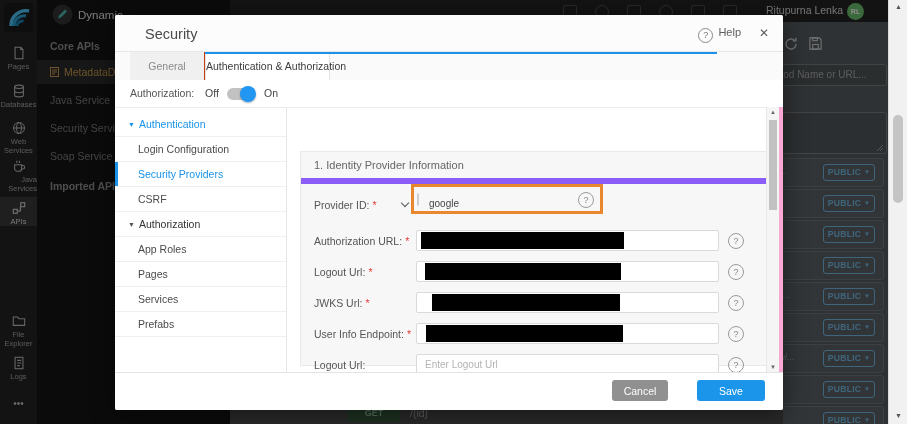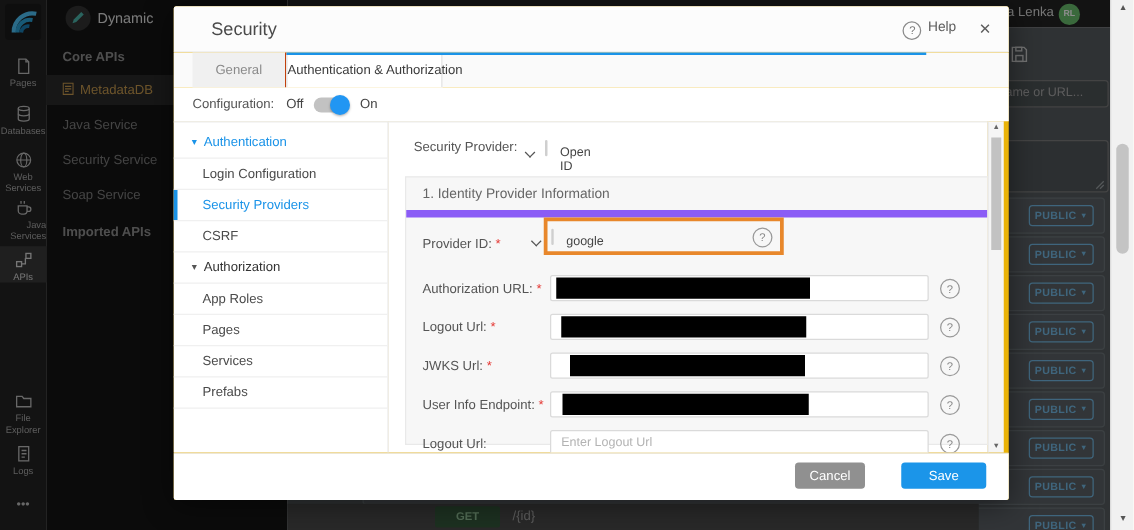--- a/index.html
+++ b/index.html
@@ -40,22 +40,22 @@
   .getbar{left:230px;top:403px;width:553px;height:21px;background:#4b4b4b;}
   .getbadge{position:absolute;left:118px;top:2px;width:52px;height:17px;background:#345c3c;border-radius:2px;
             color:#9fd3a5;font-size:9px;font-weight:bold;text-align:center;line-height:17px;opacity:.9;}
   .getpath{position:absolute;left:180px;top:4px;color:#a9a9a9;font-size:10.5px;}
   .overlay{left:0;top:0;width:888px;height:424px;background:rgba(0,0,0,.45);}
   .pagebar{left:888px;top:0;width:19px;height:424px;background:#f1f1f1;border-left:1px solid #dcdcdc;box-sizing:border-box;}
   .pagebar .arr{position:absolute;left:0;width:19px;text-align:center;font-size:7px;color:#555;}
   .pagebar .thumb{position:absolute;left:4px;top:115px;width:10px;height:88px;background:#c4c4c4;border-radius:5px;}
 
   
-  .modal{left:115px;top:5px;width:668px;height:395px;background:#eab308;border-radius:2px;
-         box-shadow:0 4px 24px rgba(0,0,0,.45);color:#444;margin-left:24px;}
+  .modal{left:115px;top:15px;width:668px;height:395px;background:#f9a8d4;border-radius:2px;
+         box-shadow:0 4px 24px rgba(0,0,0,.45);color:#444;}
   .m-head{position:absolute;left:0;top:0;width:668px;height:37px;background:#fcfcfc;
           border-bottom:1px solid #e6e6e6;box-sizing:border-box;border-radius:2px 2px 0 0;}
   .m-title{position:absolute;left:30px;top:11px;font-size:14.5px;color:#4a4a4a;}
   .help{position:absolute;right:42px;top:11px;font-size:11px;color:#5d5d5d;cursor:pointer;}
   .qcirc{display:inline-block;width:13px;height:13px;border:1px solid #8a8a8a;border-radius:50%;
          text-align:center;line-height:13px;font-size:9px;color:#777;margin-right:5px;vertical-align:-2px;}
   .m-close{position:absolute;right:14px;top:11px;font-size:12px;color:#5d5d5d;cursor:pointer;}
   .tabbar{position:absolute;left:0;top:37px;width:668px;height:28px;background:#fafafa;}
   .blueline{position:absolute;left:90px;top:0;width:512px;height:2px;background:#1a93e8;}
   .tab-inactive{position:absolute;left:15px;top:0;width:75px;height:28px;background:#f0f0f0;
@@ -299,21 +299,21 @@
       <span class="m-close">✕</span>
     </div>
 
     <div class="tabbar">
       <span class="blueline"></span>
       <span class="tab-inactive">General</span>
       <span class="tab-active">Authentication &amp; Authorization</span>
     </div>
 
     <div class="authrow">
-      <span class="abs" style="left:15px;top:7px;">Configuration:</span>
+      <span class="abs" style="left:15px;top:7px;">Authorization:</span>
       <span class="abs" style="left:90px;top:7px;color:#444;">Off</span>
       <span class="toggle">
           <span class="knob"></span>
         </span>
       <span class="abs" style="left:149px;top:7px;color:#444;">On</span>
     </div>
 
     <div class="m-nav">
       <div style="height:4px;"></div>
       <div class="nav-it nav-grp blue"><span class="tri">▼</span><span>Authentication</span></div>
@@ -321,26 +321,20 @@
       <div class="nav-it nav-act">Security Providers</div>
       <div class="nav-it">CSRF</div>
       <div class="nav-it nav-grp"><span class="tri">▼</span><span>Authorization</span></div>
       <div class="nav-it">App Roles</div>
       <div class="nav-it">Pages</div>
       <div class="nav-it">Services</div>
       <div class="nav-it">Prefabs</div>
     </div>
 
     <div class="m-form">
-      <div class="sp-row">
-        <span class="f-label abs" style="left:20px;top:4px;">Security Provider:</span>
-        <span class="select abs" style="left:125px;top:0;width:163px;">
-          <span class="val">Open ID</span><span class="chev"></span>
-        </span>
-      </div>
 
       <div class="section">
         <div class="sec-h">1. Identity Provider Information</div>
 
         <div class="frow" style="top:37px;height:37px;">
           <span class="f-label" style="top:10px;"><span>Provider ID:</span><span class="req">*</span></span>
           <span class="orange">
             <span class="select abs" style="left:3px;top:2px;width:155px;">
               <span class="val">google</span><span class="chev"></span>
             </span>

